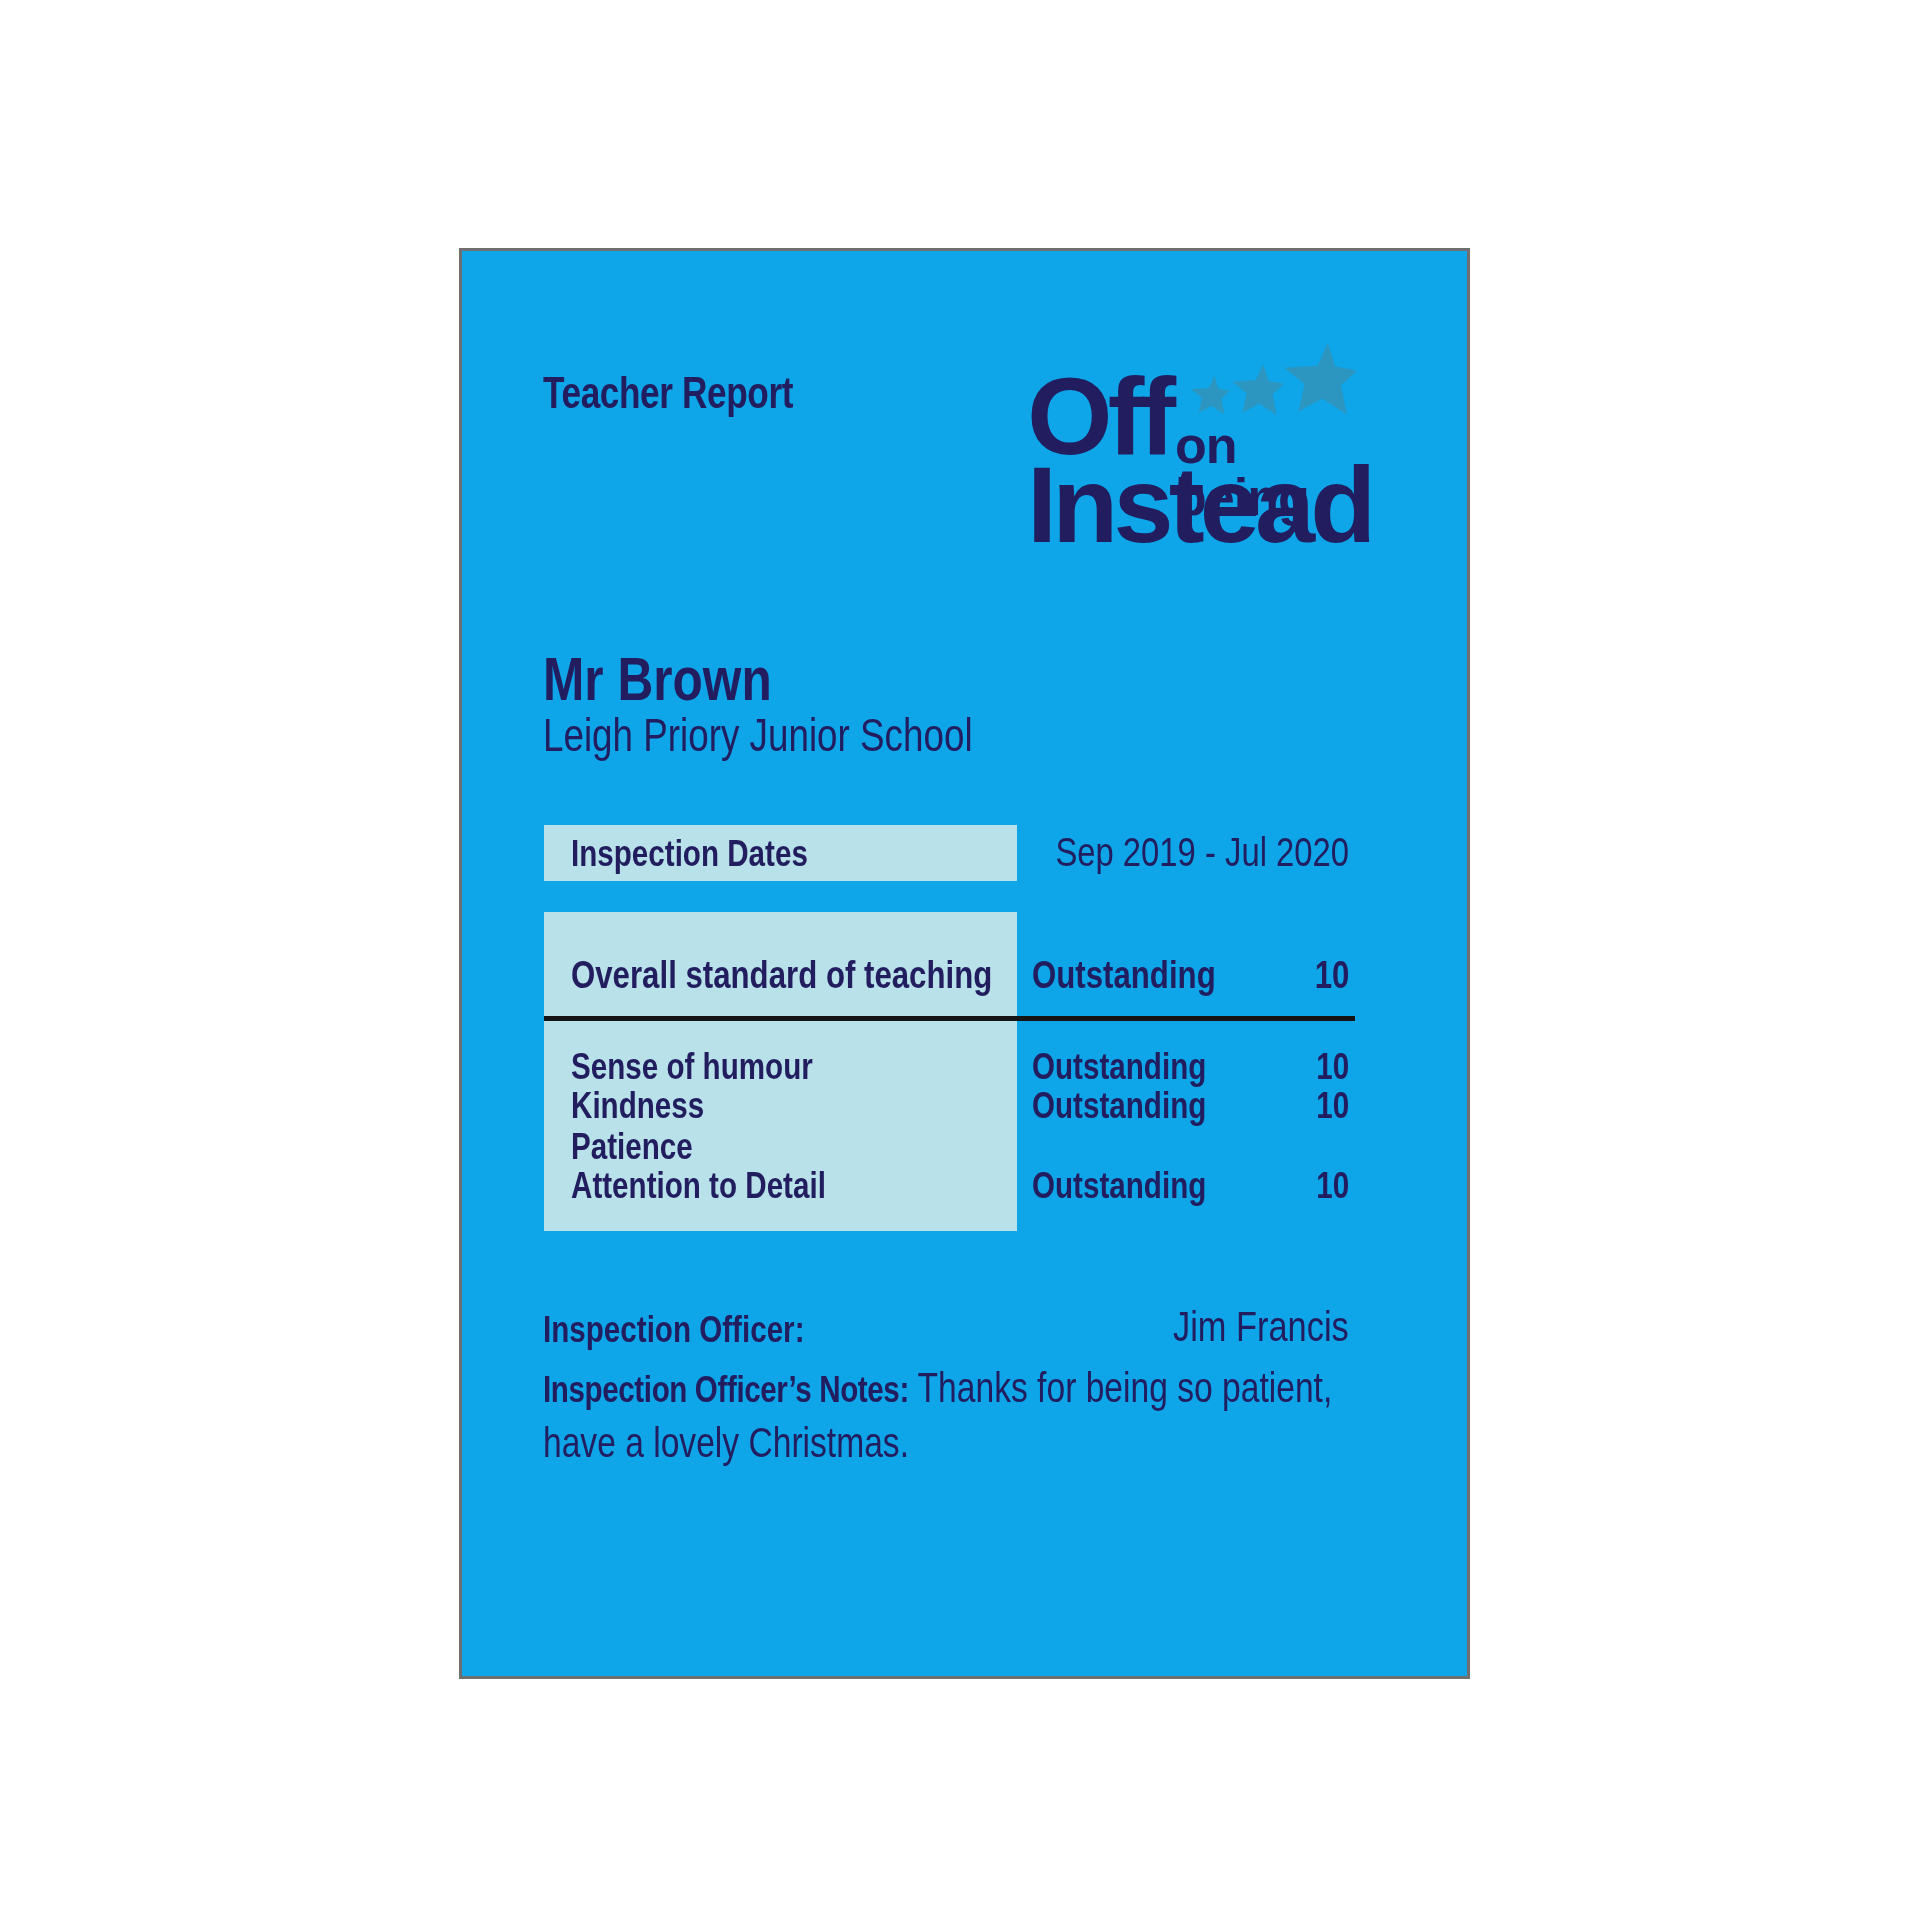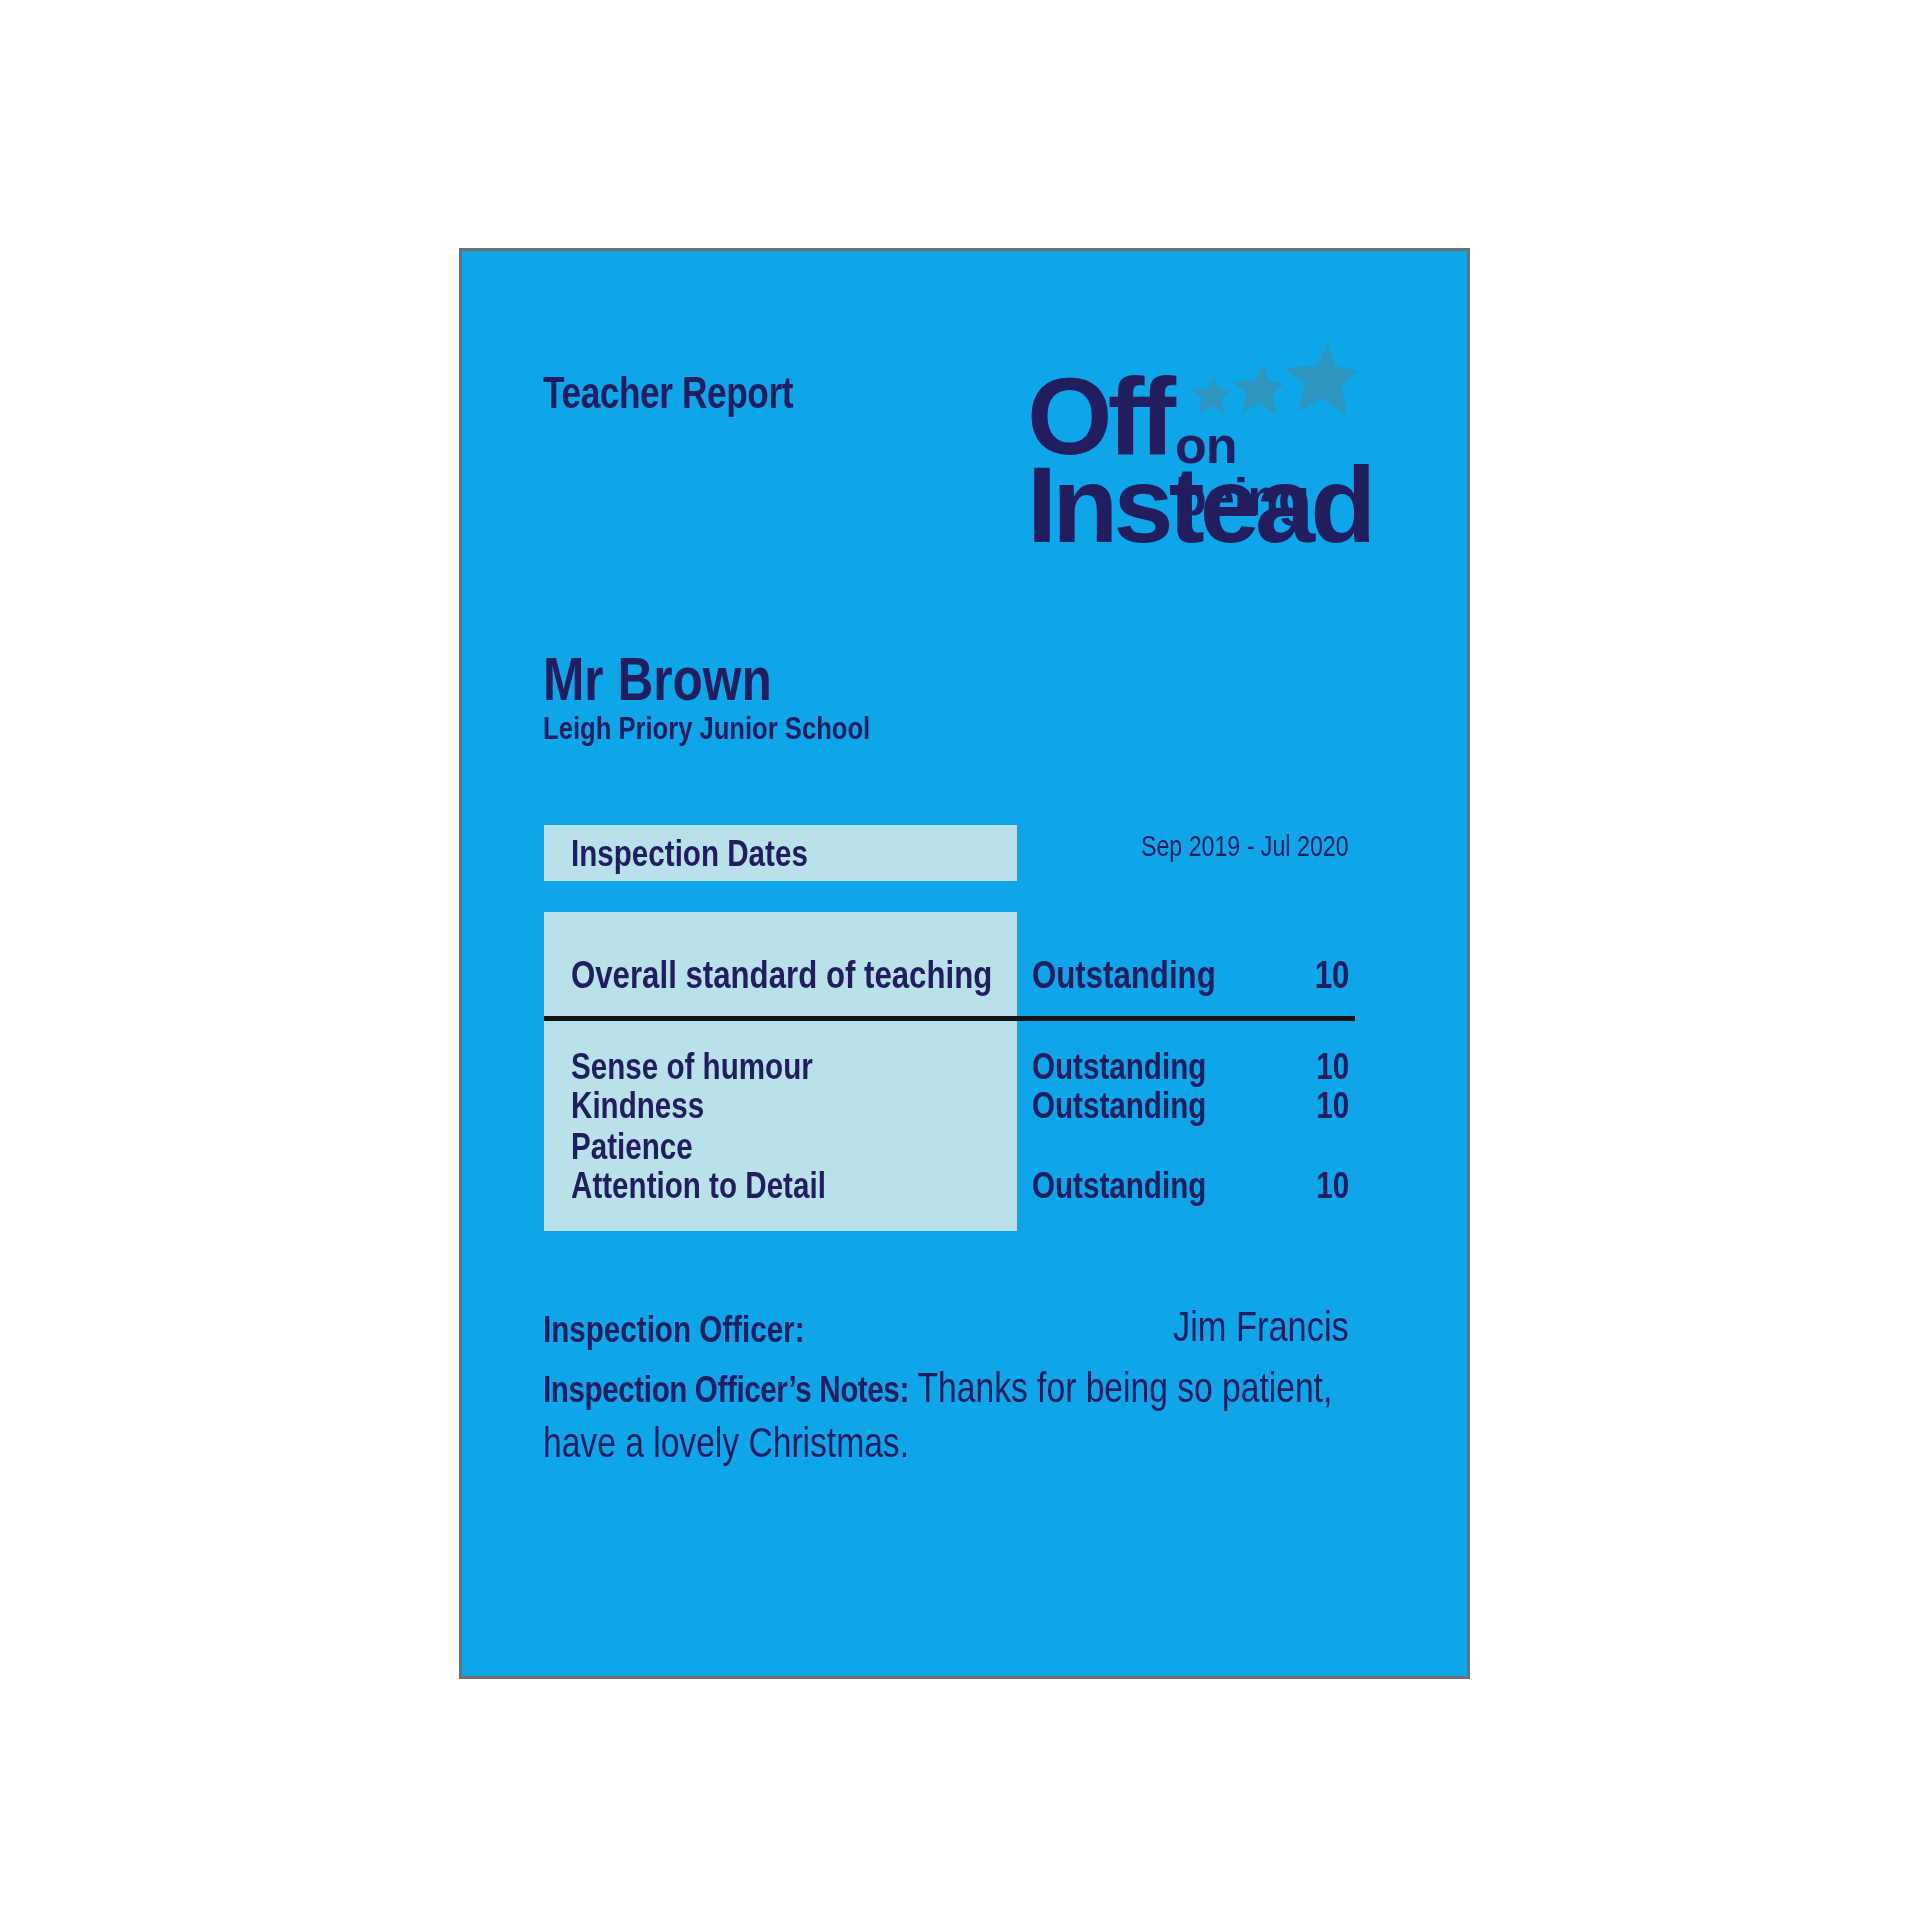--- a/index.html
+++ b/index.html
@@ -13,26 +13,26 @@
   
   .logo{left:565px;top:108px;width:333px;height:232px;}
   .logo-off{left:0;top:1.9px;font-size:110px;font-weight:700;letter-spacing:-4.8px;line-height:1;}
   .logo-onhols{left:148px;top:60px;font-size:52px;font-weight:700;letter-spacing:-1px;line-height:1;}
   .logo-instead{left:0;top:92px;font-size:108px;font-weight:700;letter-spacing:-4.8px;line-height:1;}
   .star-s{left:164px;top:16.4px;width:39px;height:41px;}
   .star-m{left:205px;top:4.8px;width:52px;height:52px;}
   .star-l{left:257px;top:-16.4px;width:73px;height:73px;}
   
   .name{left:81px;top:397px;font-size:62px;font-weight:700;line-height:1;}
-  .school{left:81px;top:461px;font-size:32px;font-weight:700;line-height:1;text-align:right;}
+  .school{left:81px;top:461px;font-size:46px;font-weight:400;line-height:1;text-align:right;}
   
   .hl-box{background:#B9E1EA;}
   .box1{left:82px;top:574px;width:473px;height:56px;display:flex;align-items:center;}
   .box1 .lbl{margin-left:27px;font-size:37px;font-weight:700;line-height:1;}
-  .date-val{right:118px;top:581px;font-size:29px;font-weight:400;line-height:1;}
+  .date-val{right:118px;top:581px;font-size:41px;font-weight:400;line-height:1;}
   .box2{left:82px;top:661px;width:473px;height:319px;}
   .row{position:absolute;left:82px;right:118px;height:42px;}
   .row .lbl{position:absolute;left:27px;top:0;font-size:37px;font-weight:700;line-height:1.1;}
   .row .rating{position:absolute;left:488px;top:0;font-size:37px;font-weight:700;line-height:1.1;}
   .row .score{position:absolute;right:0;top:0;font-size:37px;font-weight:700;line-height:1.1;}
   .overall-row{top:703px;}
   .overall-row .lbl,.overall-row .rating,.overall-row .score{font-size:39px;}
   .divider{left:82px;top:765px;width:811px;height:4.8px;background:#141414;}
   .crit-1{top:796px;} .crit-2{top:835px;} .crit-3{top:876px;} .crit-4{top:915px;}
   

